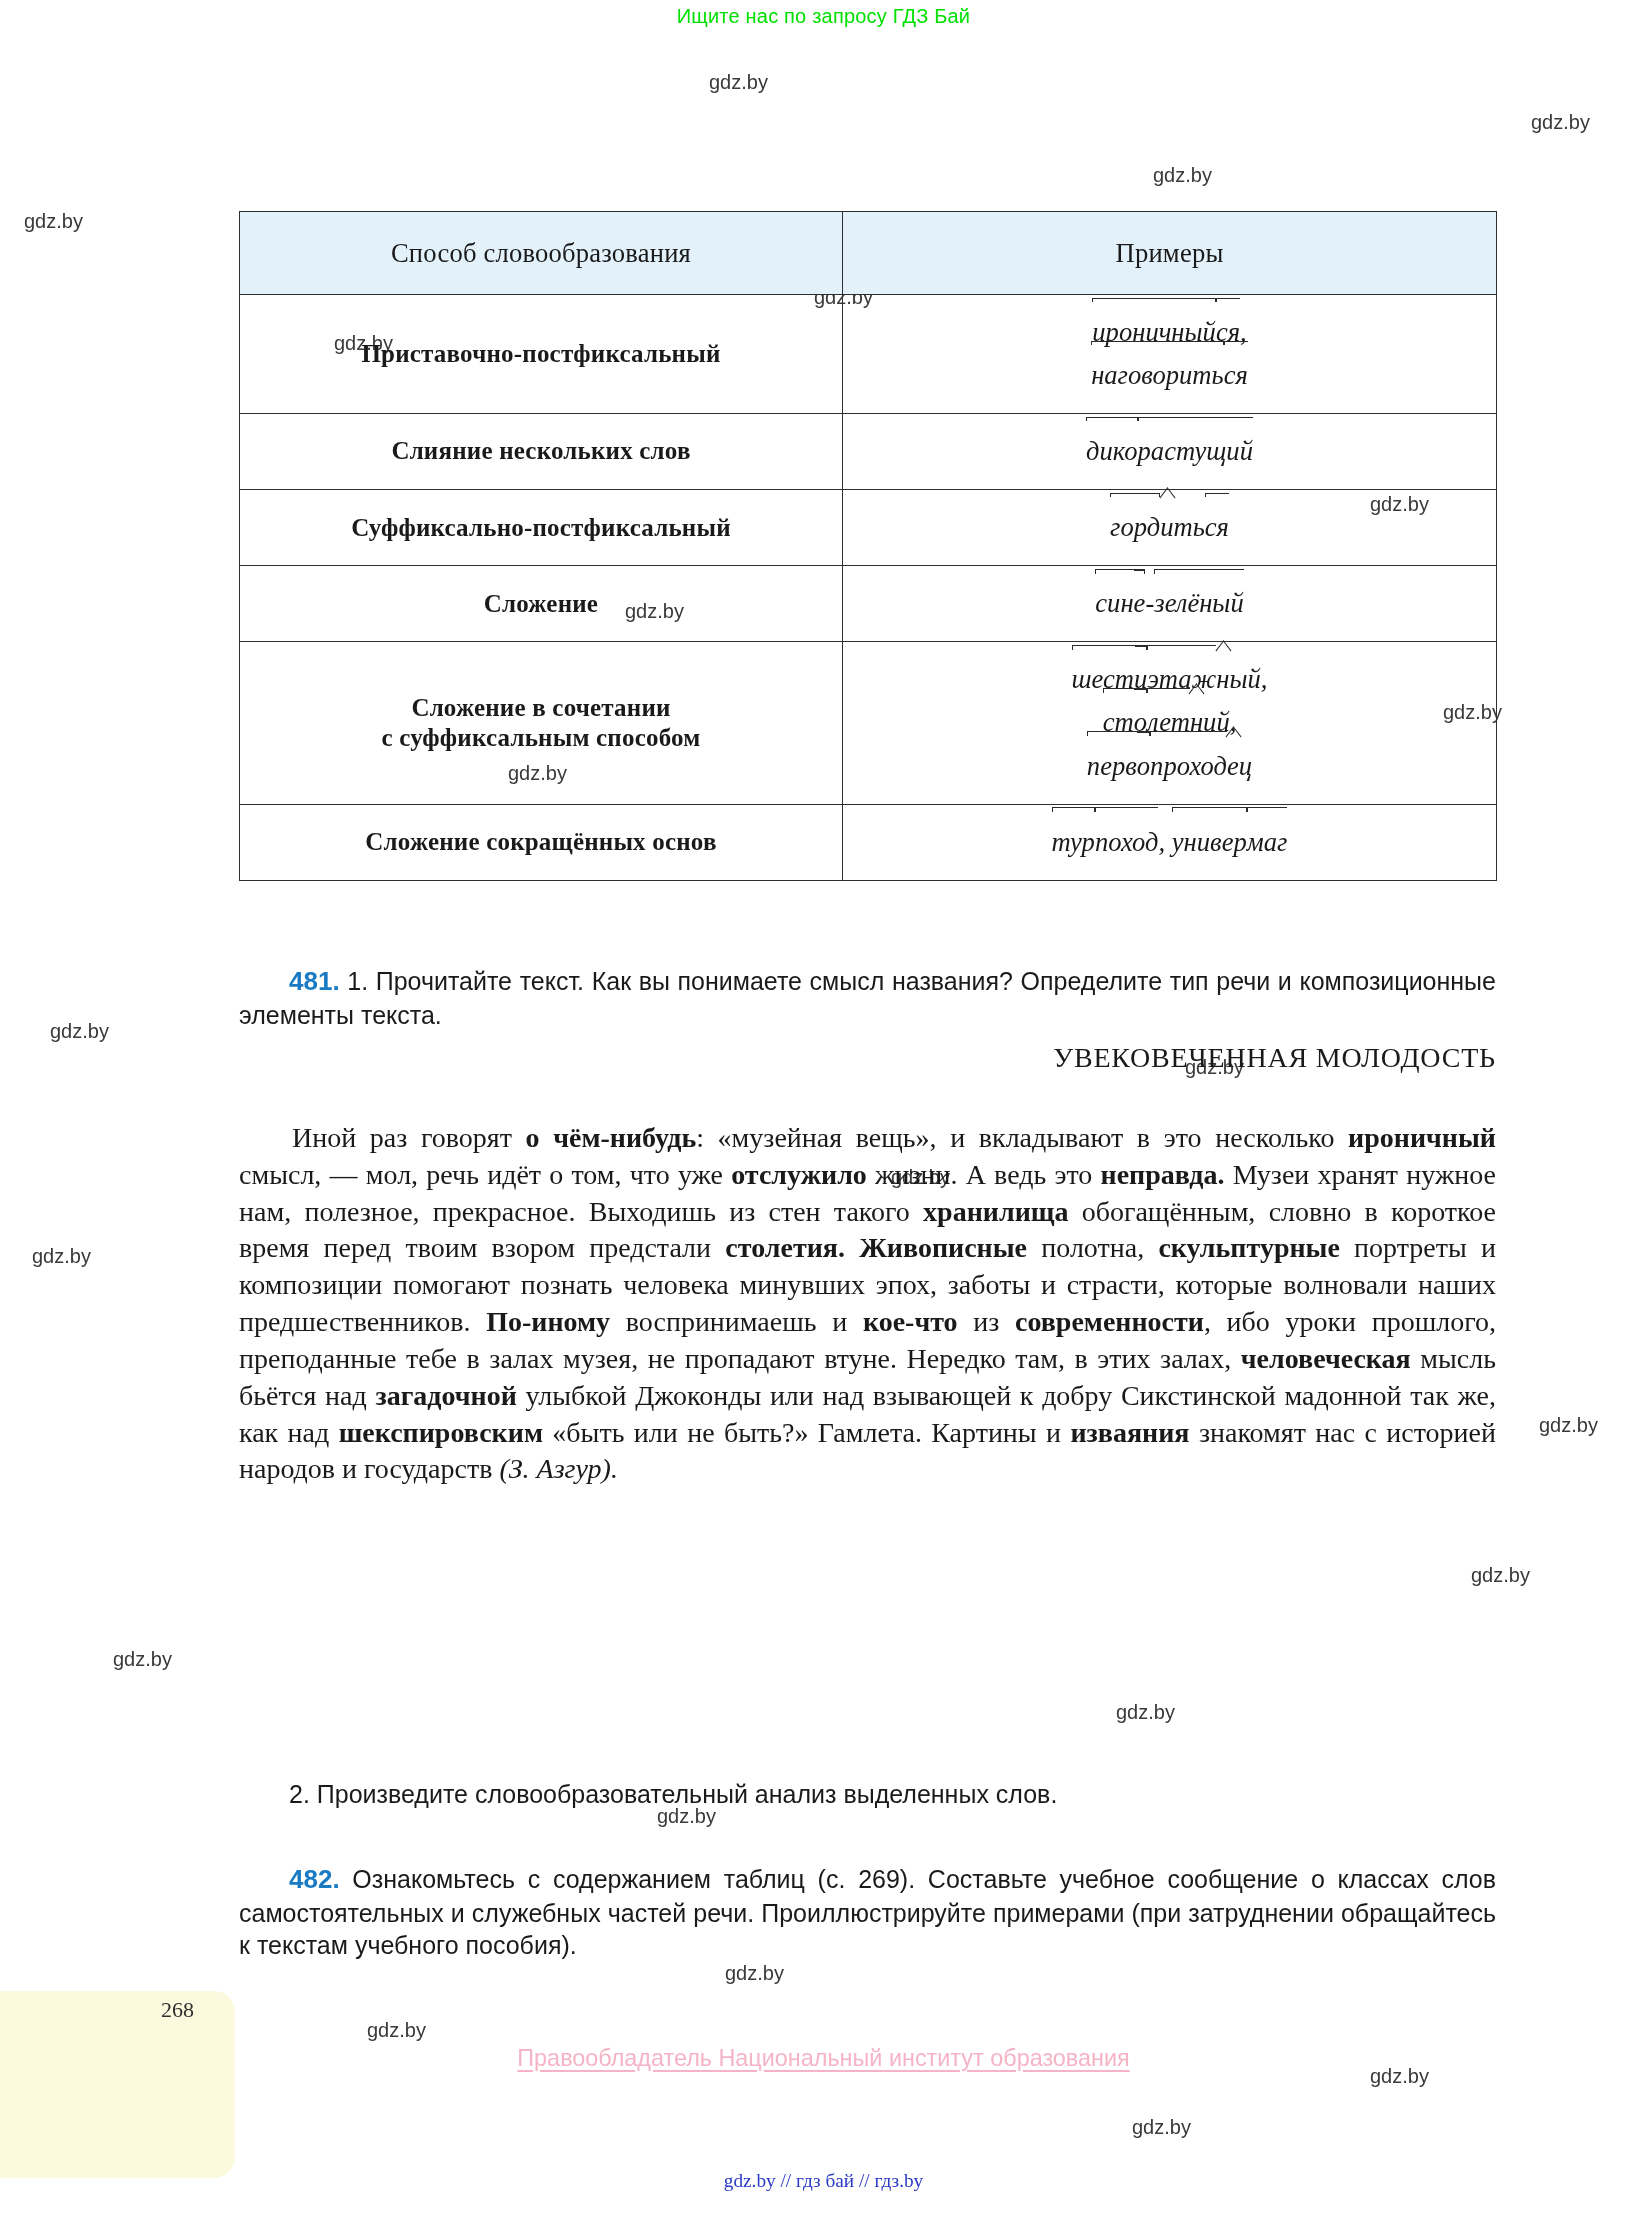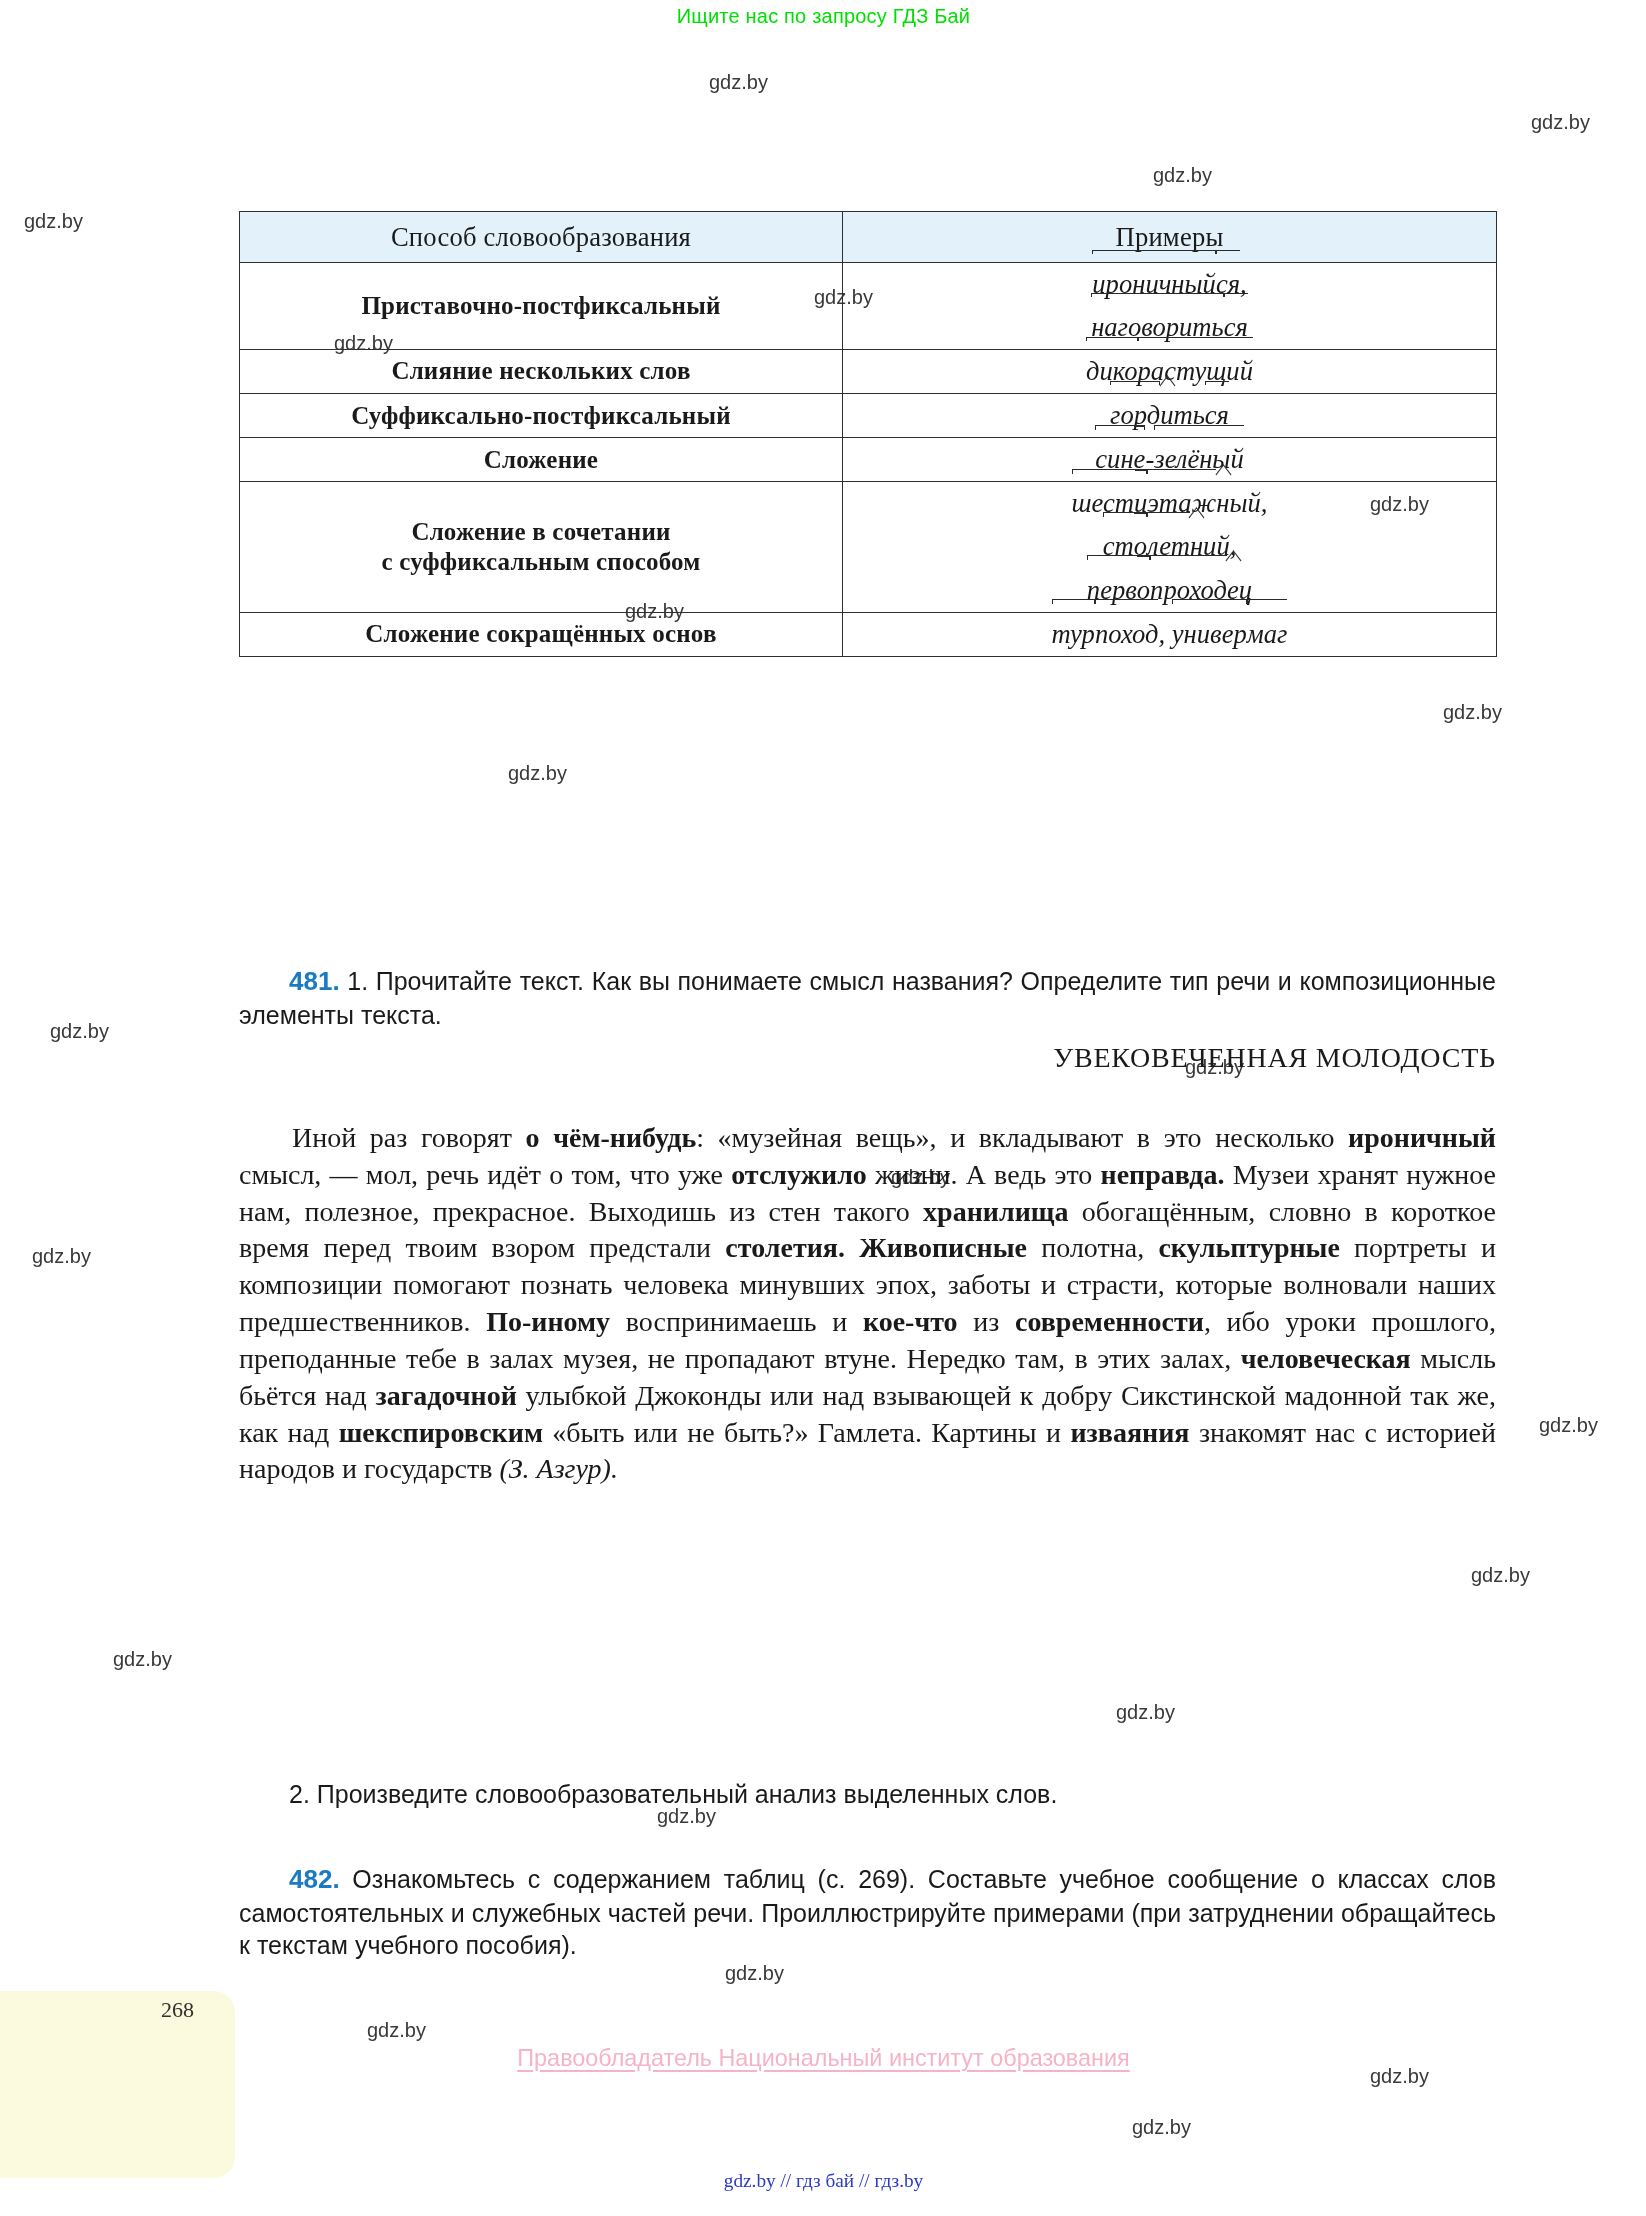--- a/index.html
+++ b/index.html
@@ -44,21 +44,21 @@
     position: absolute;
     left: 239px;
     top: 211px;
     width: 1257px;
     border-collapse: collapse;
     border-spacing: 0;
     table-layout: fixed;
   }
   #wordformation-table td, #wordformation-table th {
     border: 1.6px solid #2e2e35;
-    padding: 0;
+    padding: 16px;
     vertical-align: middle;
   }
   #wordformation-table thead th {
     background: #e3f2fa;
     font-weight: normal;
     font-size: 26.6px;
     height: 50px;
     text-align: center;
     letter-spacing: 0.2px;
   }

